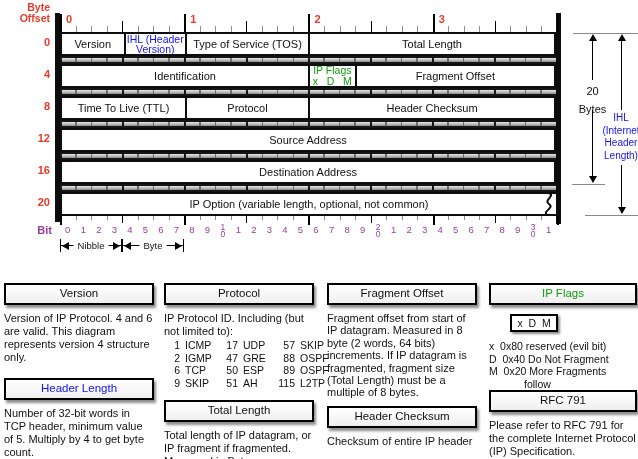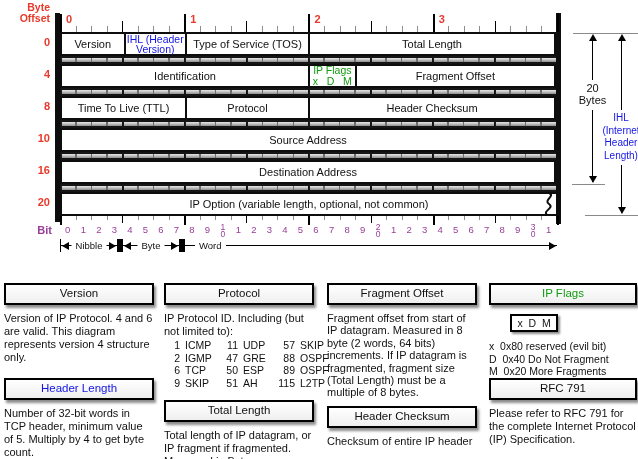--- a/index.html
+++ b/index.html
@@ -57,36 +57,36 @@
     border-top:2px solid #151515;border-bottom:2px solid #151515;
     background-image:
       repeating-linear-gradient(90deg, rgba(10,10,10,.9) 0 2px, transparent 2px 62px),
       repeating-linear-gradient(90deg, #6e6e6e 0 1px, transparent 1px 15.5px),
       linear-gradient(180deg,#e6e6e6 0%,#c2c2c2 45%,#8e8e8e 100%);}
 
   #squiggle{left:540px;top:192px;}
 
   
   .seg{position:absolute;top:239px;height:13px;border-left:1px solid #000;}
-  .seg.rb{border-right:5px solid #000000;text-align:right;}
+  .seg.rb{border-right:1px solid #000000;text-align:right;}
   .seg::before{content:'';position:absolute;left:0;right:0;top:6px;border-top:1px solid #000;}
   .seg .lab{position:absolute;top:1px;left:50%;transform:translateX(-50%);
     background:#fff;padding:0 4px;font-size:9.5px;line-height:11px;white-space:nowrap;}
   .seg .lab.left{left:10px;transform:none;}
   .ah{position:absolute;width:0;height:0;border-top:4px solid transparent;border-bottom:4px solid transparent;top:3px;}
   .ah.l{left:1px;border-right:7px solid #000;}
   .ah.r{right:1px;border-left:7px solid #000;}
 
   
   .cap{position:absolute;height:1px;background:#8a8a8a;}
   .vline{position:absolute;width:1px;background:#000;}
   .vah{position:absolute;width:0;height:0;border-left:4px solid transparent;border-right:4px solid transparent;}
   .vah.up{border-bottom:7px solid #000;}
   .vah.down{border-top:7px solid #000;}
-  #arrow20-label{left:572px;top:82px;width:41px;text-align:center;font-size:11px;line-height:12px;}
+  #arrow20-label{left:572px;top:82px;width:41px;text-align:center;font-size:11px;line-height:18px;}
   #arrowihl-label{left:595px;top:112px;width:52px;text-align:center;font-size:10px;
     line-height:12.5px;color:var(--blue);}
 
   
   .defcol{position:absolute;top:283px;width:150px;}
   .defbox{border:2px solid #000;background:linear-gradient(#ffffff,#efefef);
     box-shadow:1.5px 2.5px 2.5px rgba(0,0,0,.45);text-align:center;
     font-size:11.5px;line-height:13px;padding:2px 0 3px;}
   .defbox.blue{color:var(--blue);}
   .defbox.green{color:var(--green);}
@@ -193,21 +193,21 @@
     <div class="cell" style="width:496px">IP Option (variable length, optional, not common)</div>
   </div>
   <svg class="abs" id="squiggle" width="18" height="24" viewBox="0 0 18 24">
     <path d="M 9,1 C 16,4 3,8 9,12 C 15,16 2,19 7,23" fill="none" stroke="#0d0d0d" stroke-width="2"></path>
   </svg>
 
   <div id="byte-offsets">
       <span class="abs" style="top: 36px;">0</span>
       <span class="abs" style="top: 68px;">4</span>
       <span class="abs" style="top: 100px;">8</span>
-      <span class="abs" style="top: 132px;">10</span>
+      <span class="abs" style="top: 132px;">12</span>
       <span class="abs" style="top: 164px;">16</span>
       <span class="abs" style="top: 196px;">20</span>
     </div>
 
   <div class="abs" id="bottom-ticks">
       <i class="tick t8" style="left: 0px;"></i>
       <i class="tick t1" style="left: 15.53px;"></i>
       <i class="tick t1" style="left: 31.06px;"></i>
       <i class="tick t1" style="left: 46.59px;"></i>
       <i class="tick t4" style="left: 62.12px;"></i>
@@ -288,24 +288,20 @@
   <div class="seg rb" style="left:60px;width:62px">
     <span class="ah l"></span>
     <span class="lab">Nibble</span>
     <span class="ah r"></span>
   </div>
   <div class="seg rb" style="left:122px;width:62px">
     <span class="ah l"></span>
     <span class="lab">Byte</span>
     <span class="ah r"></span>
   </div>
-  <div class="seg" style="left:184px;width:373px">
-    <span class="lab left">Word</span>
-    <span class="ah r"></span>
-  </div>
 
   <div class="cap" style="left:573px;top:33px;width:65px"></div>
   <div class="cap" style="left:572px;top:184px;width:33px"></div>
   <div class="cap" style="left:585px;top:215px;width:53px"></div>
 
   <div class="vline" style="left:592px;top:36px;height:44px"></div>
   <div class="vline" style="left:592px;top:110px;height:72px"></div>
   <span class="vah up" style="left:589px;top:34px"></span>
   <span class="vah down" style="left:589px;top:176px"></span>
   <div class="abs" id="arrow20-label">20 Bytes</div>
@@ -322,21 +318,21 @@
     <div class="defbox blue" style="margin-top:14px">Header Length</div>
     <div class="defbody">Number of 32-bit words in TCP header, minimum value of 5.  Multiply by 4 to get byte count.</div>
   </div>
 
   <div class="defcol" style="left:164px">
     <div class="defbox">Protocol</div>
     <div class="defbody">IP Protocol ID.  Including (but not limited to):</div>
     <div id="protocol-table">
         <span class="pnum">1</span>
         <span class="pname">ICMP</span>
-        <span class="pnum">11</span>
+        <span class="pnum">17</span>
         <span class="pname">UDP</span>
         <span class="pnum">57</span>
         <span class="pname">SKIP</span>
         <span class="pnum">2</span>
         <span class="pname">IGMP</span>
         <span class="pnum">47</span>
         <span class="pname">GRE</span>
         <span class="pnum">88</span>
         <span class="pname">OSPF</span>
         <span class="pnum">6</span>
@@ -359,17 +355,17 @@
   <div class="defcol" style="left:327px">
     <div class="defbox">Fragment Offset</div>
     <div class="defbody tight">Fragment offset from start of IP datagram.  Measured in 8 byte (2 words, 64 bits) increments.  If IP datagram is fragmented, fragment size (Total Length) must be a multiple of 8 bytes.</div>
     <div class="defbox" style="margin-top:7px">Header Checksum</div>
     <div class="defbody">Checksum of entire IP header</div>
   </div>
 
   <div class="defcol" style="left:489px;width:148px">
     <div class="defbox green">IP Flags</div>
     <div id="xdm-box">x  D  M</div>
-    <div id="flag-lines"><div>x  0x80 reserved (evil bit)</div><div>D  0x40 Do Not Fragment</div><div>M  0x20 More Fragments</div></div>
+    <div id="flag-lines"><div>x  0x80 reserved (evil bit)</div><div>D  0x40 Do Not Fragment</div><div>M  0x20 More Fragments</div><div>            follow</div></div>
     <div class="defbox" style="">RFC 791</div>
     <div class="defbody">Please refer to RFC 791 for the complete Internet Protocol (IP) Specification.</div>
   </div>
 </div>
 
 </body></html>

